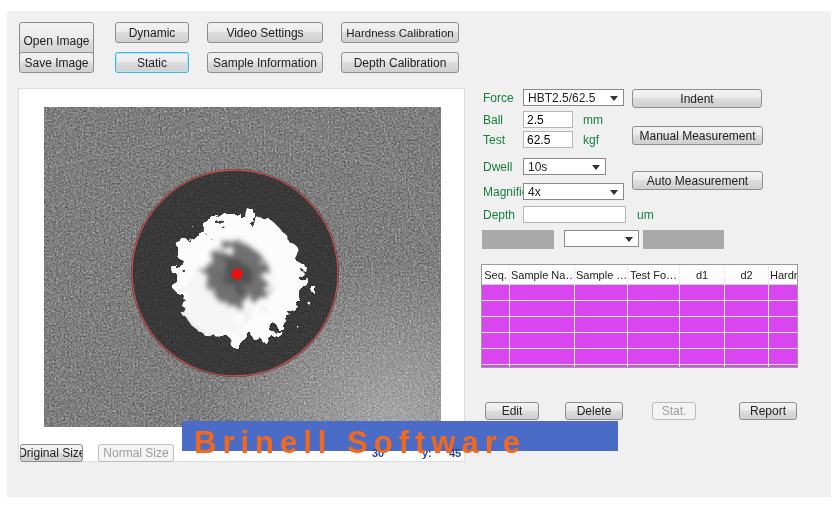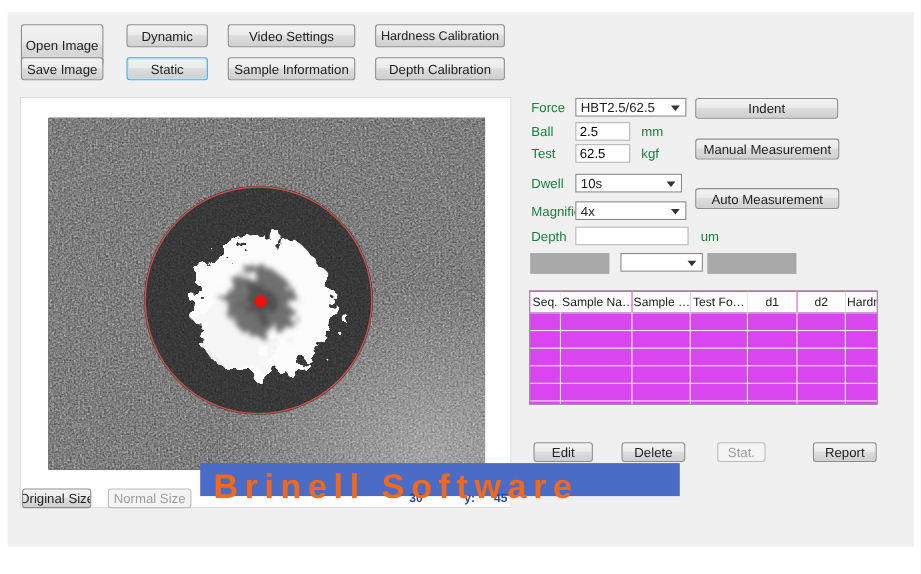--- a/index.html
+++ b/index.html
@@ -151,21 +151,21 @@
 
 <div class="fld-label" style="left:483px;top:113px;">Ball</div>
 <input class="tbox" style="left: 523px; top: 111px; width: 50px;" value="2.5">
 <div class="fld-label" style="left:583px;top:113px;">mm</div>
 
 <div class="fld-label" style="left:483px;top:133px;">Test</div>
 <input class="tbox" style="left: 523px; top: 131px; width: 50px;" value="62.5">
 <div class="fld-label" style="left:583px;top:133px;">kgf</div>
 
 <div class="fld-label" style="left:483px;top:160px;">Dwell</div>
-<div class="combo" style="left:523px;top:158px;width:97px;">
+<div class="combo" style="left:523px;top:158px;width:83px;">
   <span>10s</span>
   <span class="arrow"></span>
 </div>
 
 <div class="fld-label" style="left:483px;top:185px;">Magnific</div>
 <div class="combo" style="left:523px;top:183px;width:101px;align-items:center;">
   <span>4x</span>
   <span class="arrow"></span>
 </div>
 

